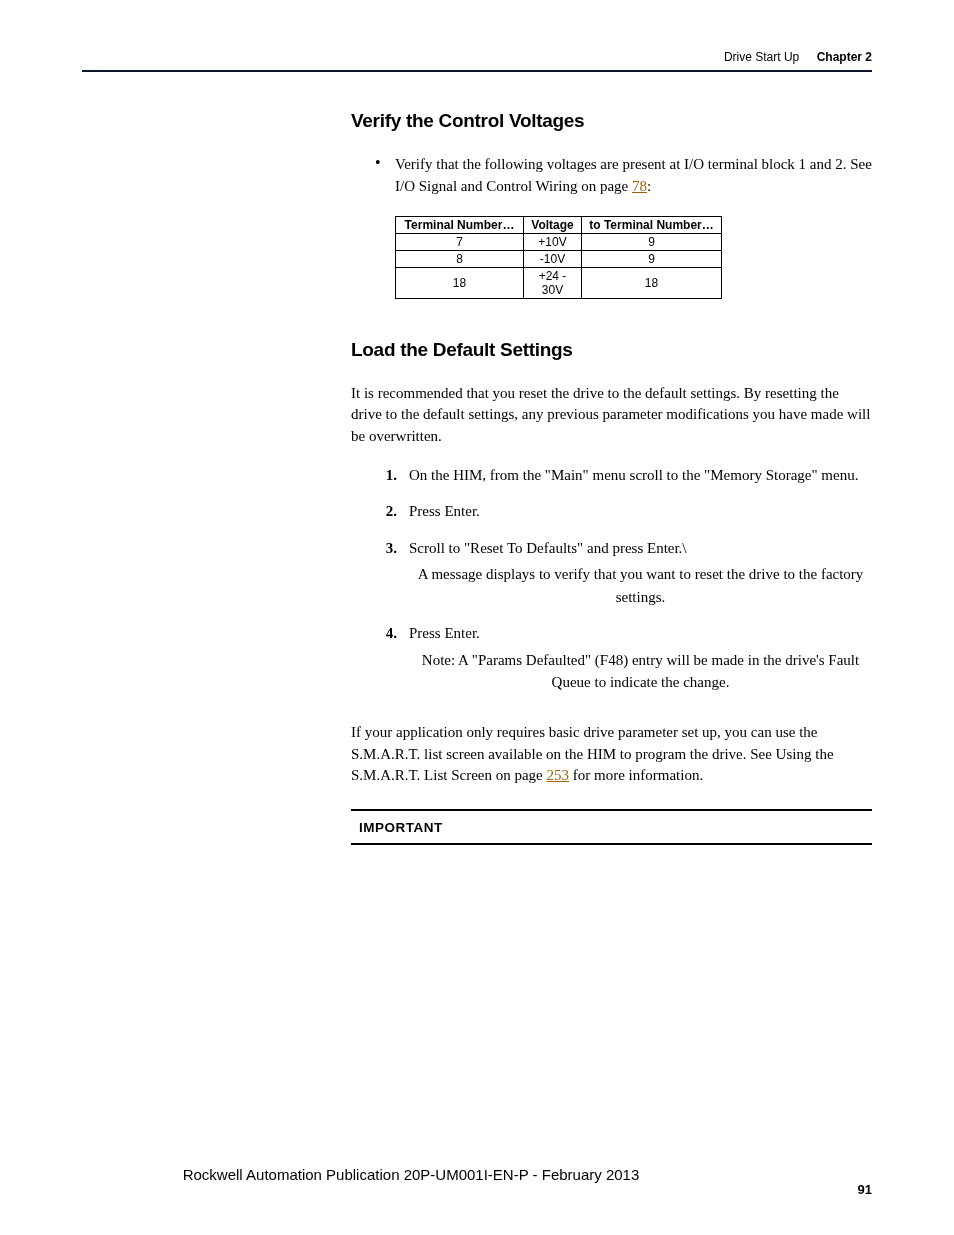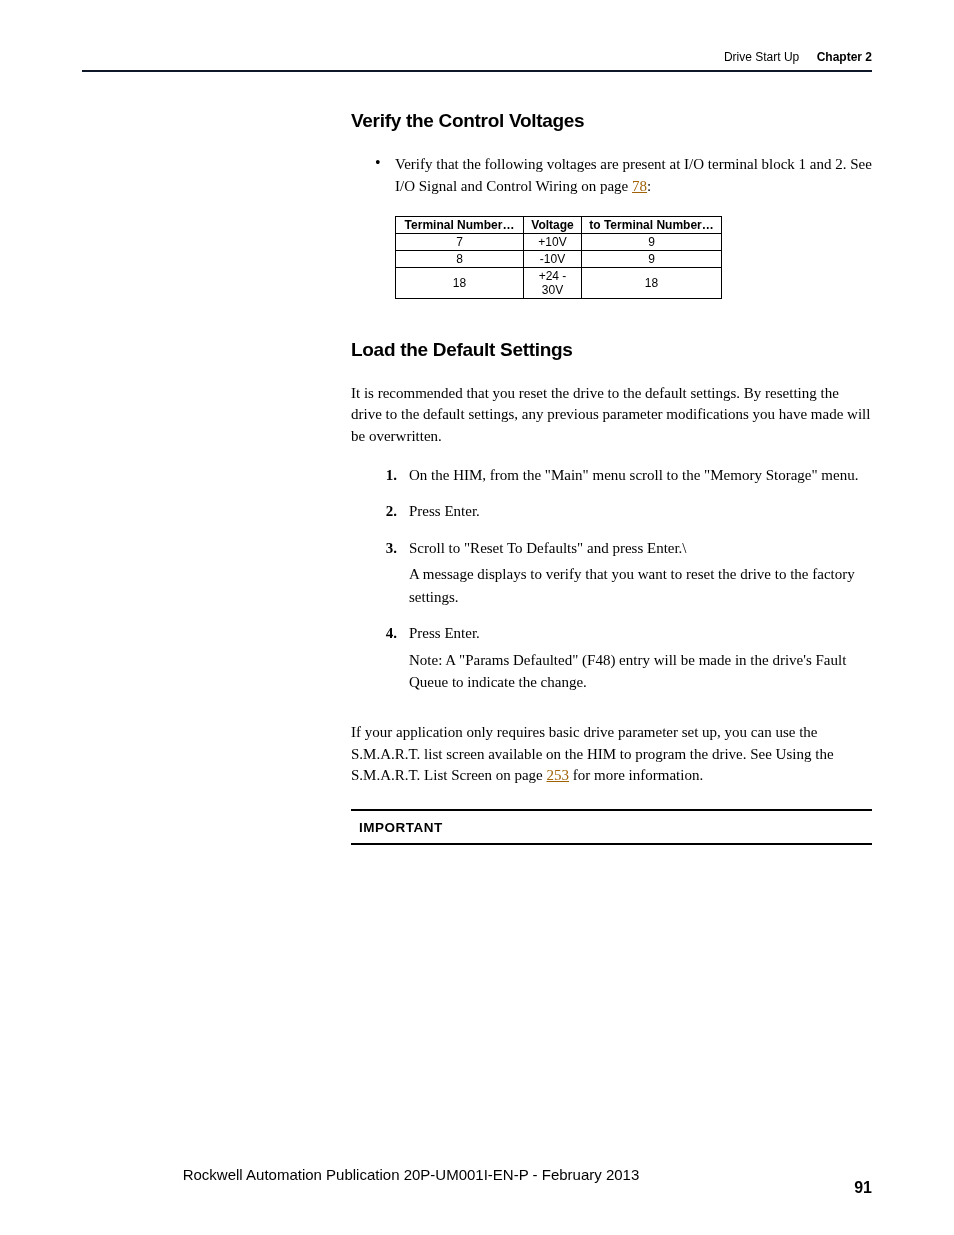--- a/index.html
+++ b/index.html
@@ -80,21 +80,21 @@
     line-height: 1.5;
   }
   ol.steps .num {
     width: 34px;
     flex: 0 0 34px;
     font-weight: bold;
     text-align: right;
     padding-right: 12px;
   }
   ol.steps .body { flex: 1; }
-  ol.steps .sub { margin-top: 4px; }
+  ol.steps .sub { margin-top: 4px; text-align: center; }
   .section3 { margin-top: 28px; }
   .important-box {
     border-top: 2px solid #000;
     border-bottom: 2px solid #000000;
     margin-top: 22px;
     padding: 8px 0;
     font-family: Arial, Helvetica, sans-serif;
     font-size: 13.5px;
     display: flex;
   }
@@ -115,21 +115,21 @@
     font-family: Arial, Helvetica, sans-serif;
     font-size: 15px;
     text-align: center;
   }
   .page-num {
     position: absolute;
     bottom: 38px;
     right: 82px;
     font-family: Arial, Helvetica, sans-serif;
     font-weight: bold;
-    font-size: 16px;
+    font-size: 13px;
   }
 </style>
 </head>
 <body>
 
 <div class="page">
   <div class="header-bar">
     <span class="section">Drive Start Up</span>
     <span class="chapter">Chapter 2</span>
   </div>

